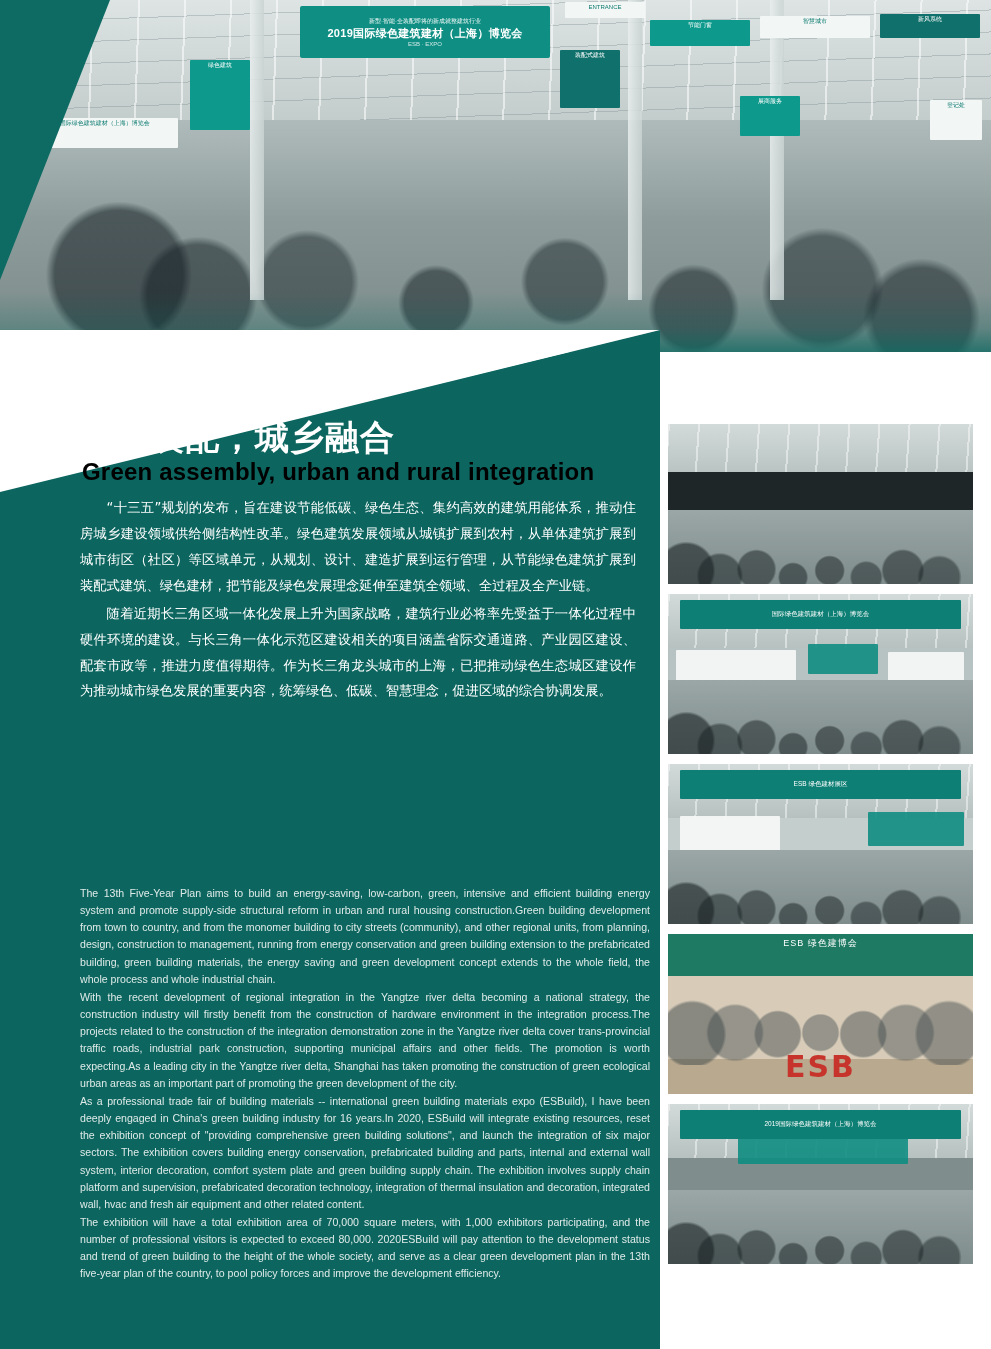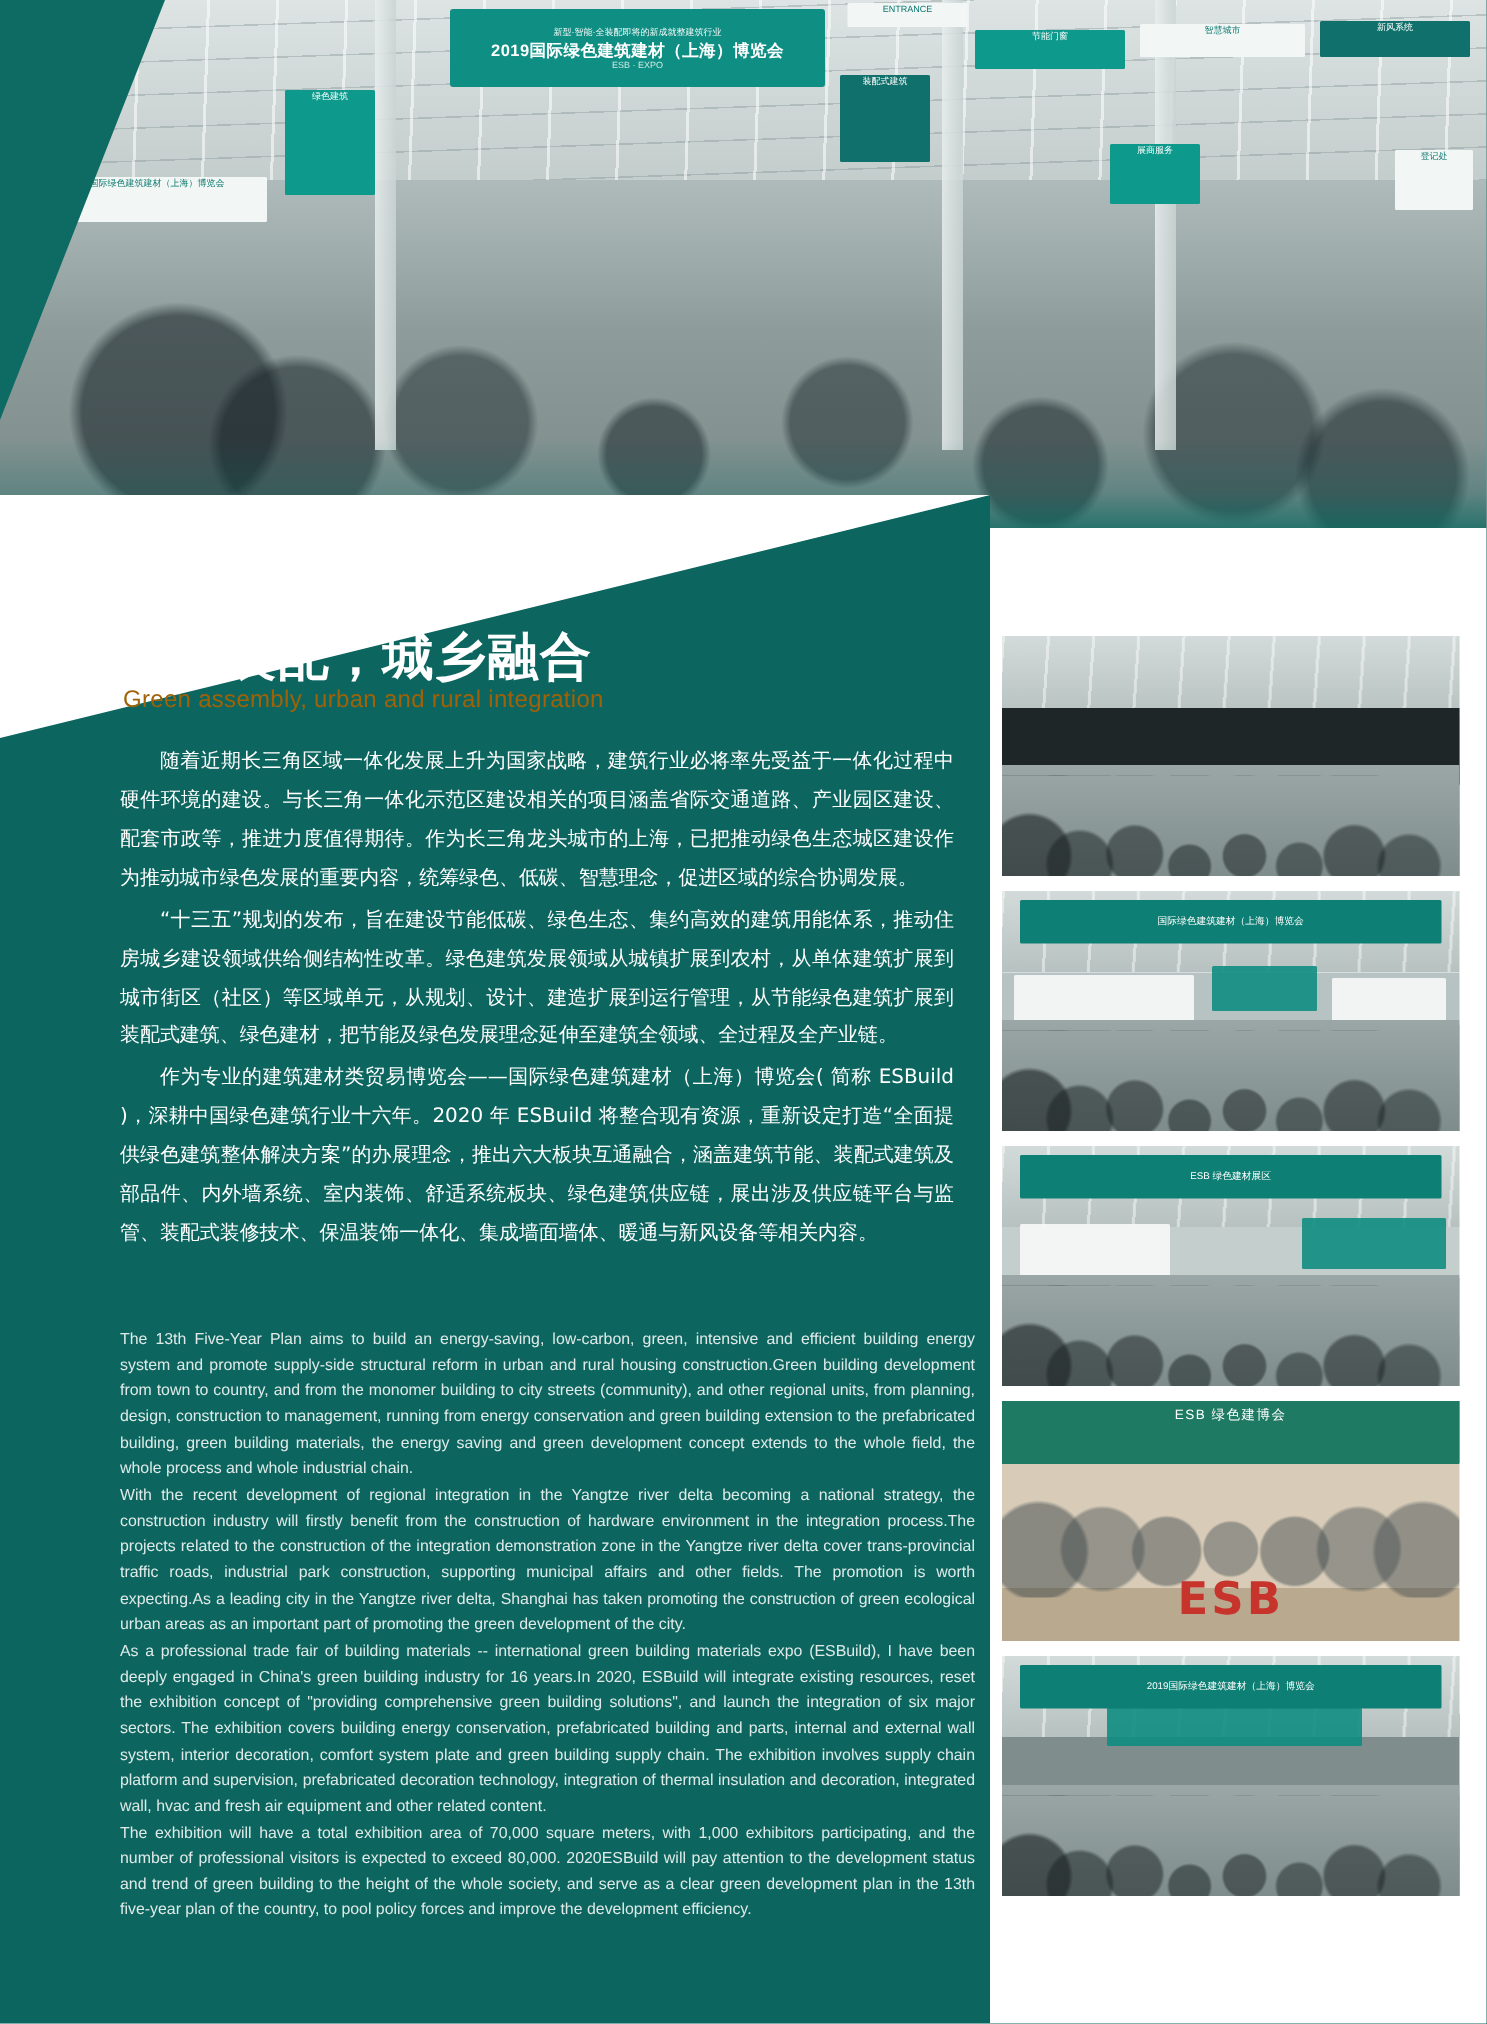--- a/index.html
+++ b/index.html
@@ -101,21 +101,21 @@
     position:absolute; left:0; top:330px; width:660px; height:1019px;margin-left:24px;
   }
   .title-zh {
     position:absolute; left:56px; top:85px;
     font-size:34px; font-weight:bold; color:#ffffff;
     letter-spacing:1px;
     font-family:"DejaVu Sans", sans-serif;
   }
   .title-en {
     position:absolute; left:58px; top:128px;
-    font-size:16px; color:#a16207; letter-spacing:.2px;
+    font-size:24px; color:#000000; letter-spacing:.2px;font-weight:bold;
   }
   .cn-body {
     position:absolute; left:56px; top:165px; width:556px;
     color:#ffffff; font-size:13.3px; line-height:1.95;
     text-align:justify;
     font-family:"DejaVu Sans", sans-serif;
   }
   .cn-body p { margin:0 0 2px 0; text-indent:2em; }
   .en-body {
     position:absolute; left:56px; top:555px; width:570px;
@@ -228,23 +228,22 @@
 <div class="teal-wrap">
   <div class="teal-shape"></div>
   <div class="teal-white-top"></div>
 </div>
 
 <div class="content">
   <div class="title-zh">绿色装配，城乡融合</div>
   <div class="title-en">Green assembly, urban and rural integration</div>
 
   <div class="cn-body">
+    <p>“十三五”规划的发布，旨在建设节能低碳、绿色生态、集约高效的建筑用能体系，推动住房城乡建设领域供给侧结构性改革。绿色建筑发展领域从城镇扩展到农村，从单体建筑扩展到城市街区（社区）等区域单元，从规划、设计、建造扩展到运行管理，从节能绿色建筑扩展到装配式建筑、绿色建材，把节能及绿色发展理念延伸至建筑全领域、全过程及全产业链。</p>
     <p>随着近期长三角区域一体化发展上升为国家战略，建筑行业必将率先受益于一体化过程中硬件环境的建设。与长三角一体化示范区建设相关的项目涵盖省际交通道路、产业园区建设、配套市政等，推进力度值得期待。作为长三角龙头城市的上海，已把推动绿色生态城区建设作为推动城市绿色发展的重要内容，统筹绿色、低碳、智慧理念，促进区域的综合协调发展。</p>
-    <p>“十三五”规划的发布，旨在建设节能低碳、绿色生态、集约高效的建筑用能体系，推动住房城乡建设领域供给侧结构性改革。绿色建筑发展领域从城镇扩展到农村，从单体建筑扩展到城市街区（社区）等区域单元，从规划、设计、建造扩展到运行管理，从节能绿色建筑扩展到装配式建筑、绿色建材，把节能及绿色发展理念延伸至建筑全领域、全过程及全产业链。</p>
-    <p>作为专业的建筑建材类贸易博览会——国际绿色建筑建材（上海）博览会( 简称 ESBuild )，深耕中国绿色建筑行业十六年。2020 年 ESBuild 将整合现有资源，重新设定打造“全面提供绿色建筑整体解决方案”的办展理念，推出六大板块互通融合，涵盖建筑节能、装配式建筑及部品件、内外墙系统、室内装饰、舒适系统板块、绿色建筑供应链，展出涉及供应链平台与监管、装配式装修技术、保温装饰一体化、集成墙面墙体、暖通与新风设备等相关内容。</p>
   </div>
 
   <div class="en-body">
     <p>The 13th Five-Year Plan aims to build an energy-saving, low-carbon, green, intensive and efficient building energy system and promote supply-side structural reform in urban and rural housing construction.Green building development from town to country, and from the monomer building to city streets (community), and other regional units, from planning, design, construction to management, running from energy conservation and green building extension to the prefabricated building, green building materials, the energy saving and green development concept extends to the whole field, the whole process and whole industrial chain.</p>
     <p>With the recent development of regional integration in the Yangtze river delta becoming a national strategy, the construction industry will firstly benefit from the construction of hardware environment in the integration process.The projects related to the construction of the integration demonstration zone in the Yangtze river delta cover trans-provincial traffic roads, industrial park construction, supporting municipal affairs and other fields. The promotion is worth expecting.As a leading city in the Yangtze river delta, Shanghai has taken promoting the construction of green ecological urban areas as an important part of promoting the green development of the city.</p>
     <p>As a professional trade fair of building materials -- international green building materials expo (ESBuild), I have been deeply engaged in China's green building industry for 16 years.In 2020, ESBuild will integrate existing resources, reset the exhibition concept of "providing comprehensive green building solutions", and launch the integration of six major sectors. The exhibition covers building energy conservation, prefabricated building and parts, internal and external wall system, interior decoration, comfort system plate and green building supply chain. The exhibition involves supply chain platform and supervision, prefabricated decoration technology, integration of thermal insulation and decoration, integrated wall, hvac and fresh air equipment and other related content.</p>
     <p>The exhibition will have a total exhibition area of 70,000 square meters, with 1,000 exhibitors participating, and the number of professional visitors is expected to exceed 80,000. 2020ESBuild will pay attention to the development status and trend of green building to the height of the whole society, and serve as a clear green development plan in the 13th five-year plan of the country, to pool policy forces and improve the development efficiency.</p>
   </div>
 </div>
 

